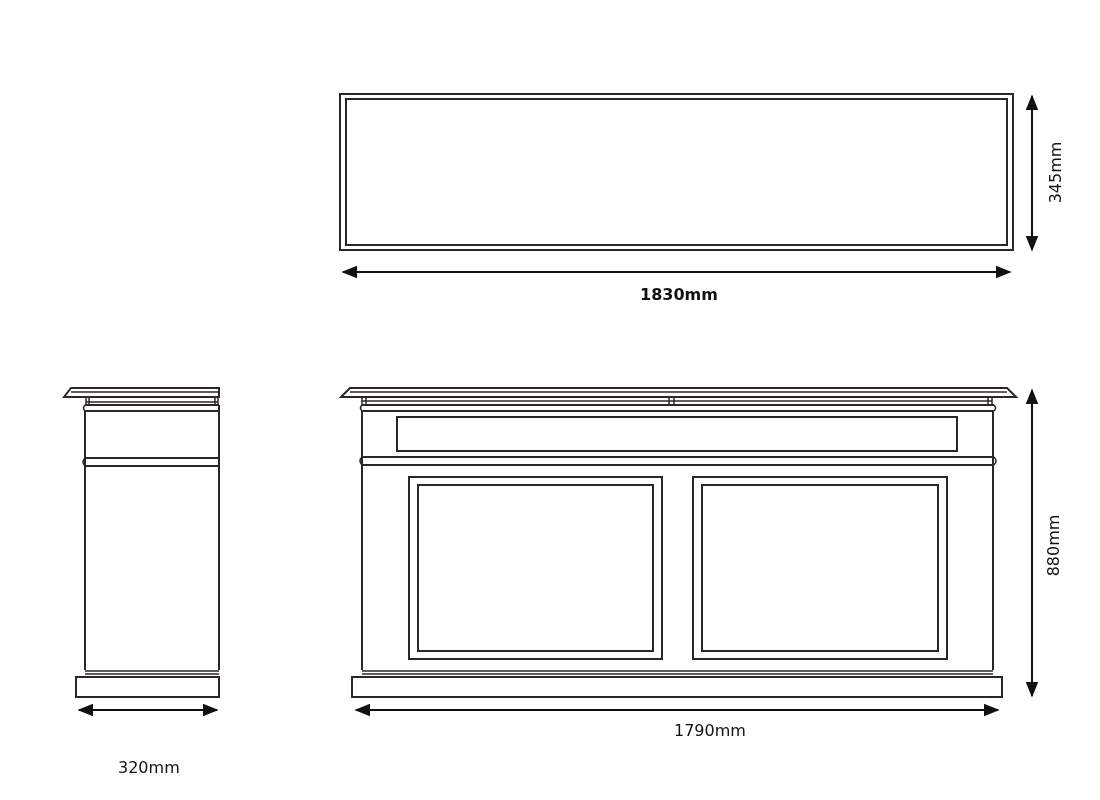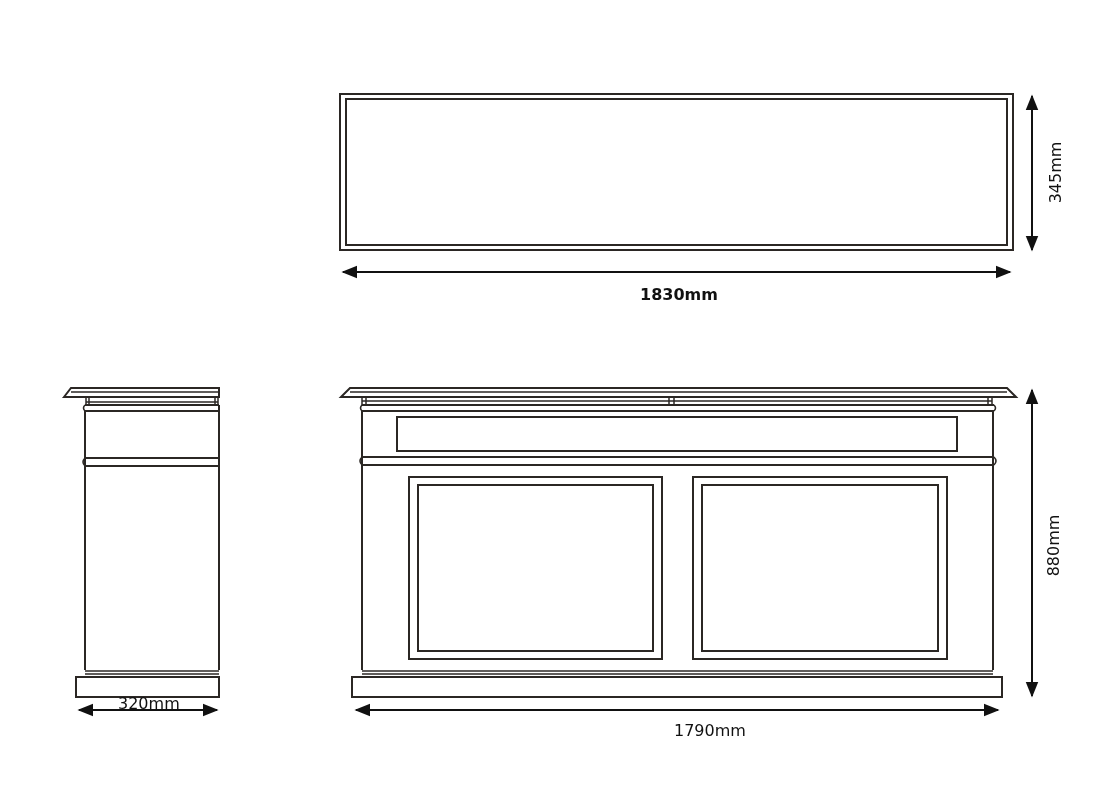--- a/index.html
+++ b/index.html
@@ -107,15 +107,15 @@
   <g>
     <line class="dim" x1="356" y1="710" x2="998" y2="710" marker-start="url(#ah)" marker-end="url(#ah)"></line>
   </g>
   <g>
     <line class="dim" x1="1032" y1="390" x2="1032" y2="696" marker-start="url(#ah)" marker-end="url(#ah)"></line>
   </g>
 </svg>
 
 <div class="label" style="left:640px; top:285px;font-weight:bold;">1830mm</div>
 <div class="label vert" style="left:1020px; top:163px; width:70px; text-align:center;">345mm</div>
-<div class="label" style="left:118px; top:694px;">320mm</div>
+<div class="label" style="left:118px; top:758px;">320mm</div>
 <div class="label" style="left:641px; top:721px;margin-left:33px;">1790mm</div>
 <div class="label vert" style="left:1018px; top:536px; width:70px; text-align:center;">880mm</div>
 
 </body></html>

